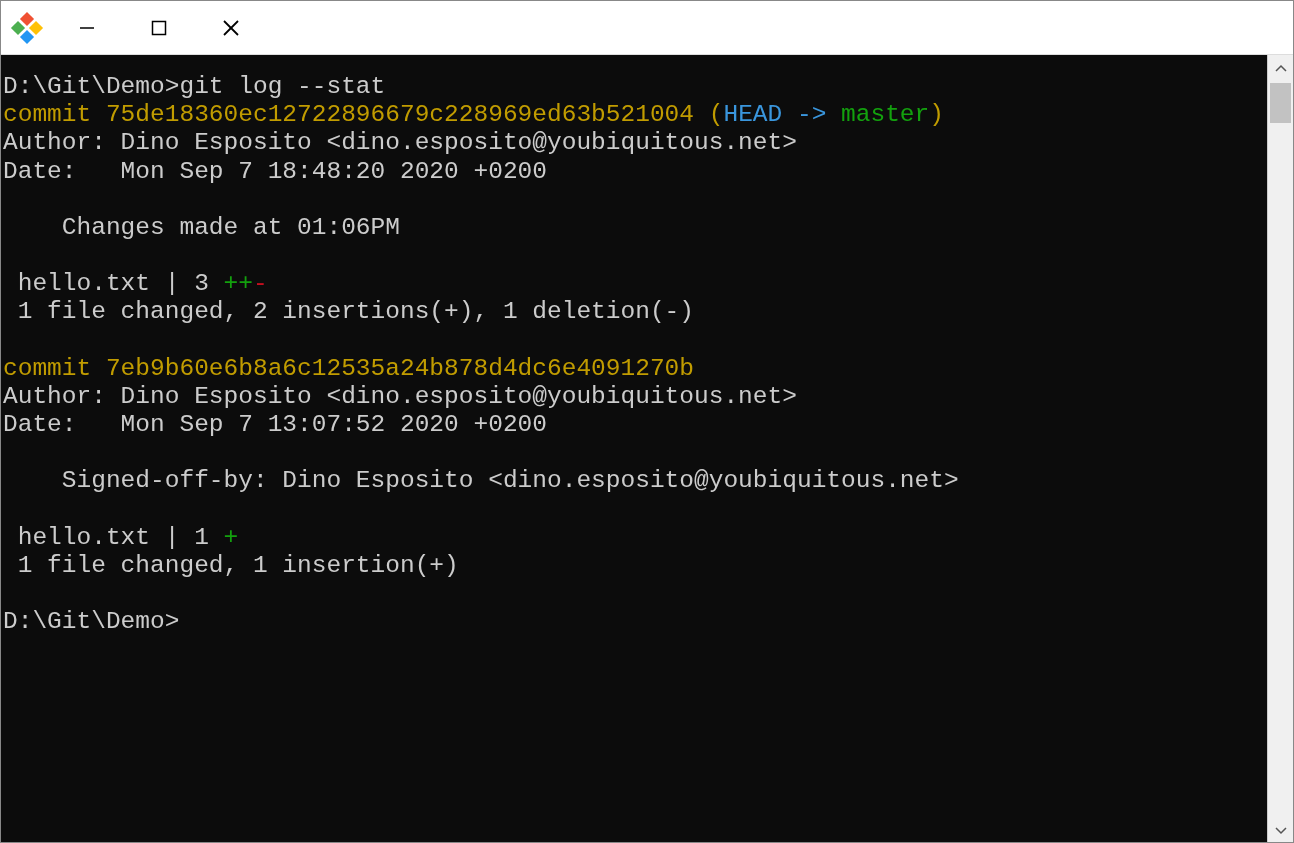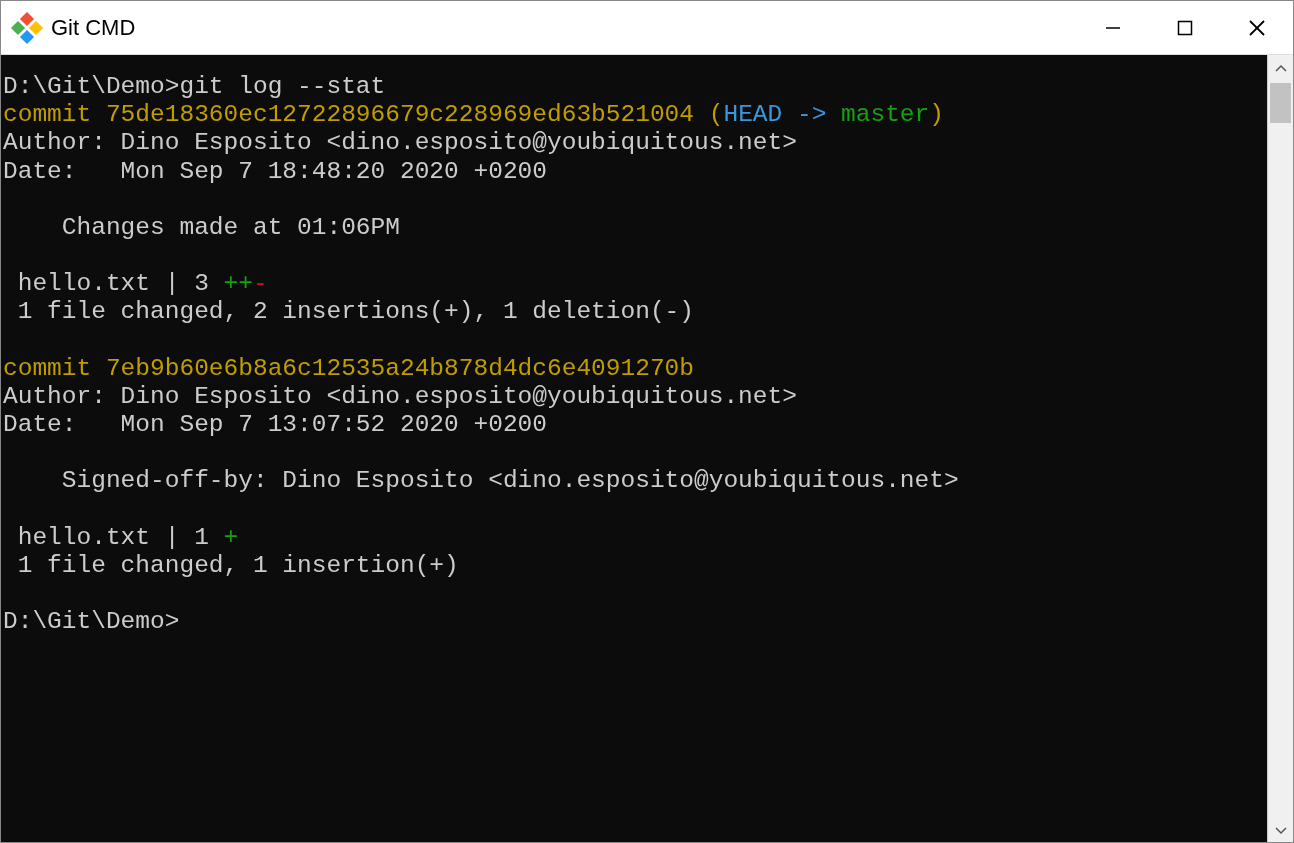--- a/index.html
+++ b/index.html
@@ -98,21 +98,20 @@
 </head>
 <body>
 
 <div class="titlebar">
   <div class="app-icon">
     <span class="diamond" style="background:#f05133; left:9px; top:0;"></span>
     <span class="diamond" style="background:#4caf50; left:0; top:9px;"></span>
     <span class="diamond" style="background:#ffc107; left:18px; top:9px;"></span>
     <span class="diamond" style="background:#2196f3; left:9px; top:18px;"></span>
   </div>
-  <div class="title">Git CMD</div>
   <div class="win-controls">
     <div class="win-btn">
       <svg width="16" height="16">
           <line x1="1" y1="8" x2="15" y2="8" stroke="#000" stroke-width="1.5"></line>
         </svg>
     </div>
     <div class="win-btn">
       <svg width="16" height="16">
           <rect x="1.5" y="1.5" width="13" height="13" fill="none" stroke="#000" stroke-width="1.5"></rect>
         </svg>

